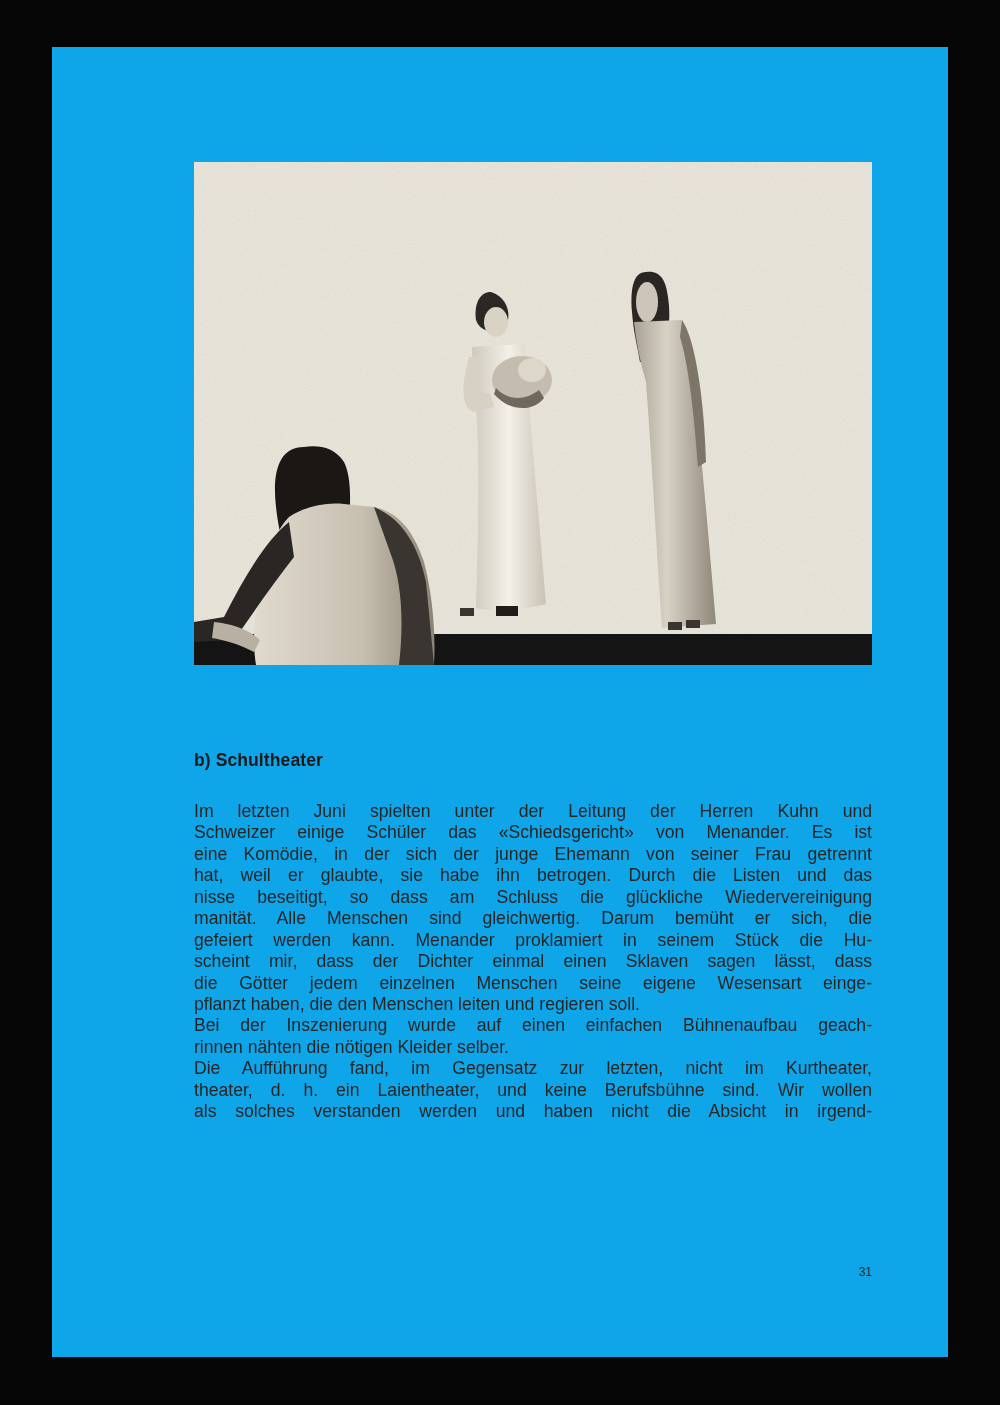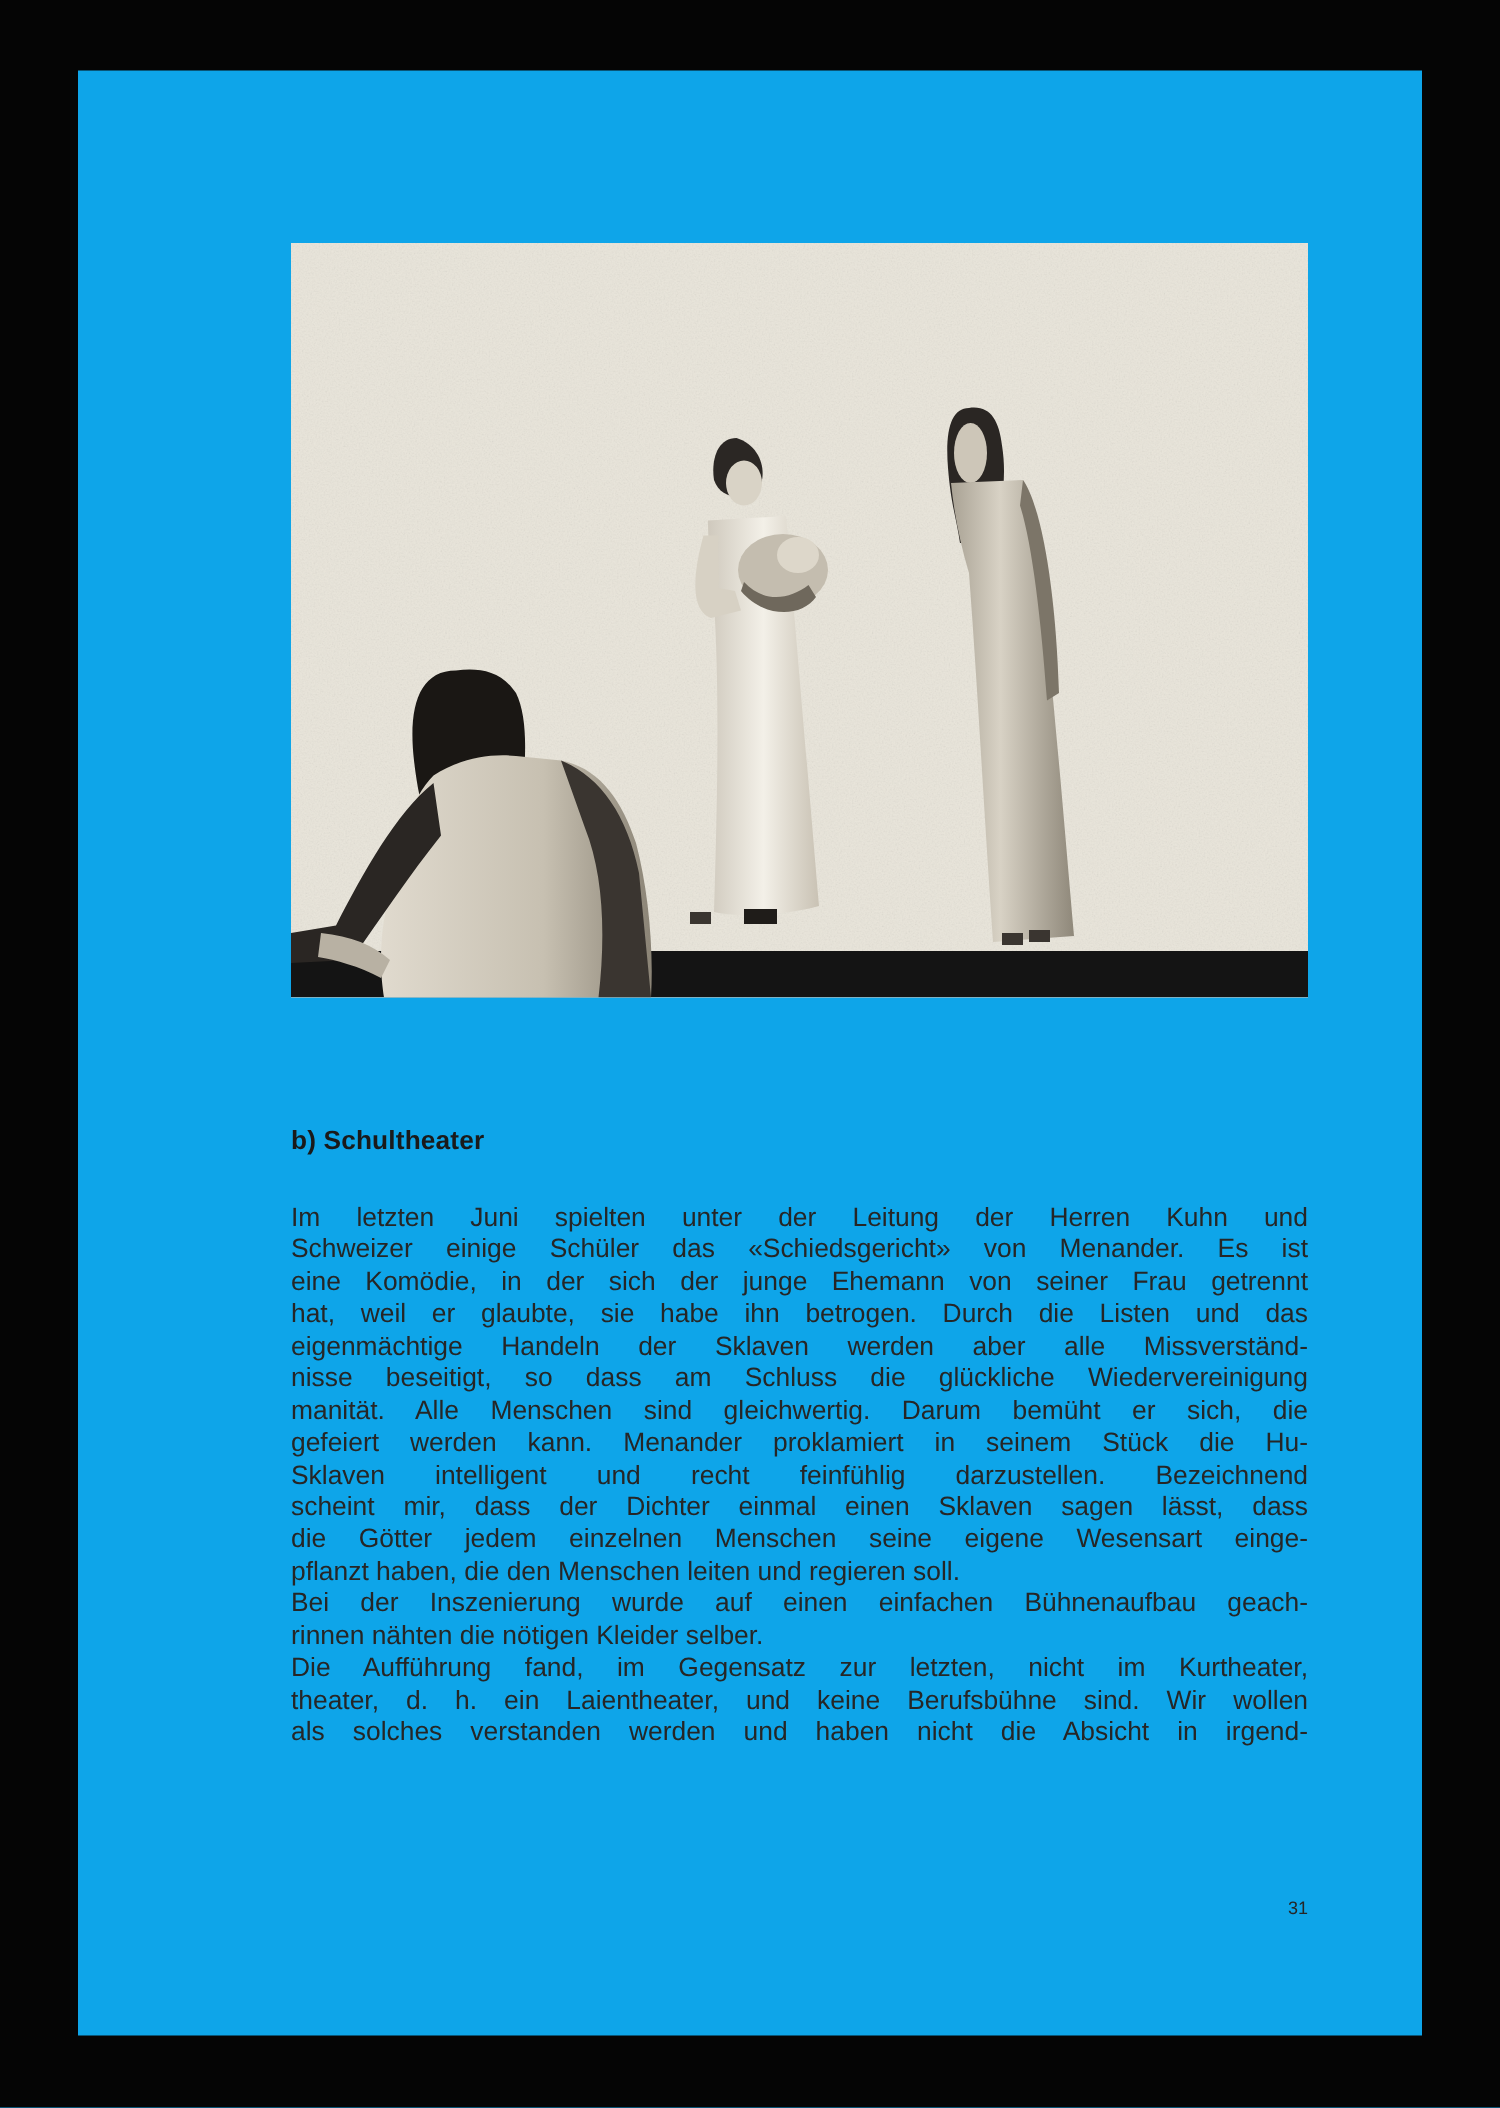--- a/index.html
+++ b/index.html
@@ -126,25 +126,23 @@
     </svg>
   </div>
 
   <h2 class="heading">b) Schultheater</h2>
 
   <div class="body-text" id="body-text">
       <span class="line">Im letzten Juni spielten unter der Leitung der Herren Kuhn und</span>
       <span class="line">Schweizer einige Schüler das «Schiedsgericht» von Menander. Es ist</span>
       <span class="line">eine Komödie, in der sich der junge Ehemann von seiner Frau getrennt</span>
       <span class="line">hat, weil er glaubte, sie habe ihn betrogen. Durch die Listen und das</span>
-      <span class="line">eigenmächtige Handeln der Sklaven werden aber alle Missverständ-</span>
       <span class="line">nisse beseitigt, so dass am Schluss die glückliche Wiedervereinigung</span>
       <span class="line">manität. Alle Menschen sind gleichwertig. Darum bemüht er sich, die</span>
       <span class="line">gefeiert werden kann. Menander proklamiert in seinem Stück die Hu-</span>
-      <span class="line">Sklaven intelligent und recht feinfühlig darzustellen. Bezeichnend</span>
       <span class="line">scheint mir, dass der Dichter einmal einen Sklaven sagen lässt, dass</span>
       <span class="line">die Götter jedem einzelnen Menschen seine eigene Wesensart einge-</span>
       <span class="line last">pflanzt haben, die den Menschen leiten und regieren soll.</span>
       <span class="line">Bei der Inszenierung wurde auf einen einfachen Bühnenaufbau geach-</span>
       <span class="line last">rinnen nähten die nötigen Kleider selber.</span>
       <span class="line">Die Aufführung fand, im Gegensatz zur letzten, nicht im Kurtheater,</span>
       <span class="line">theater, d. h. ein Laientheater, und keine Berufsbühne sind. Wir wollen</span>
       <span class="line">als solches verstanden werden und haben nicht die Absicht in irgend-</span>
     </div>
 

